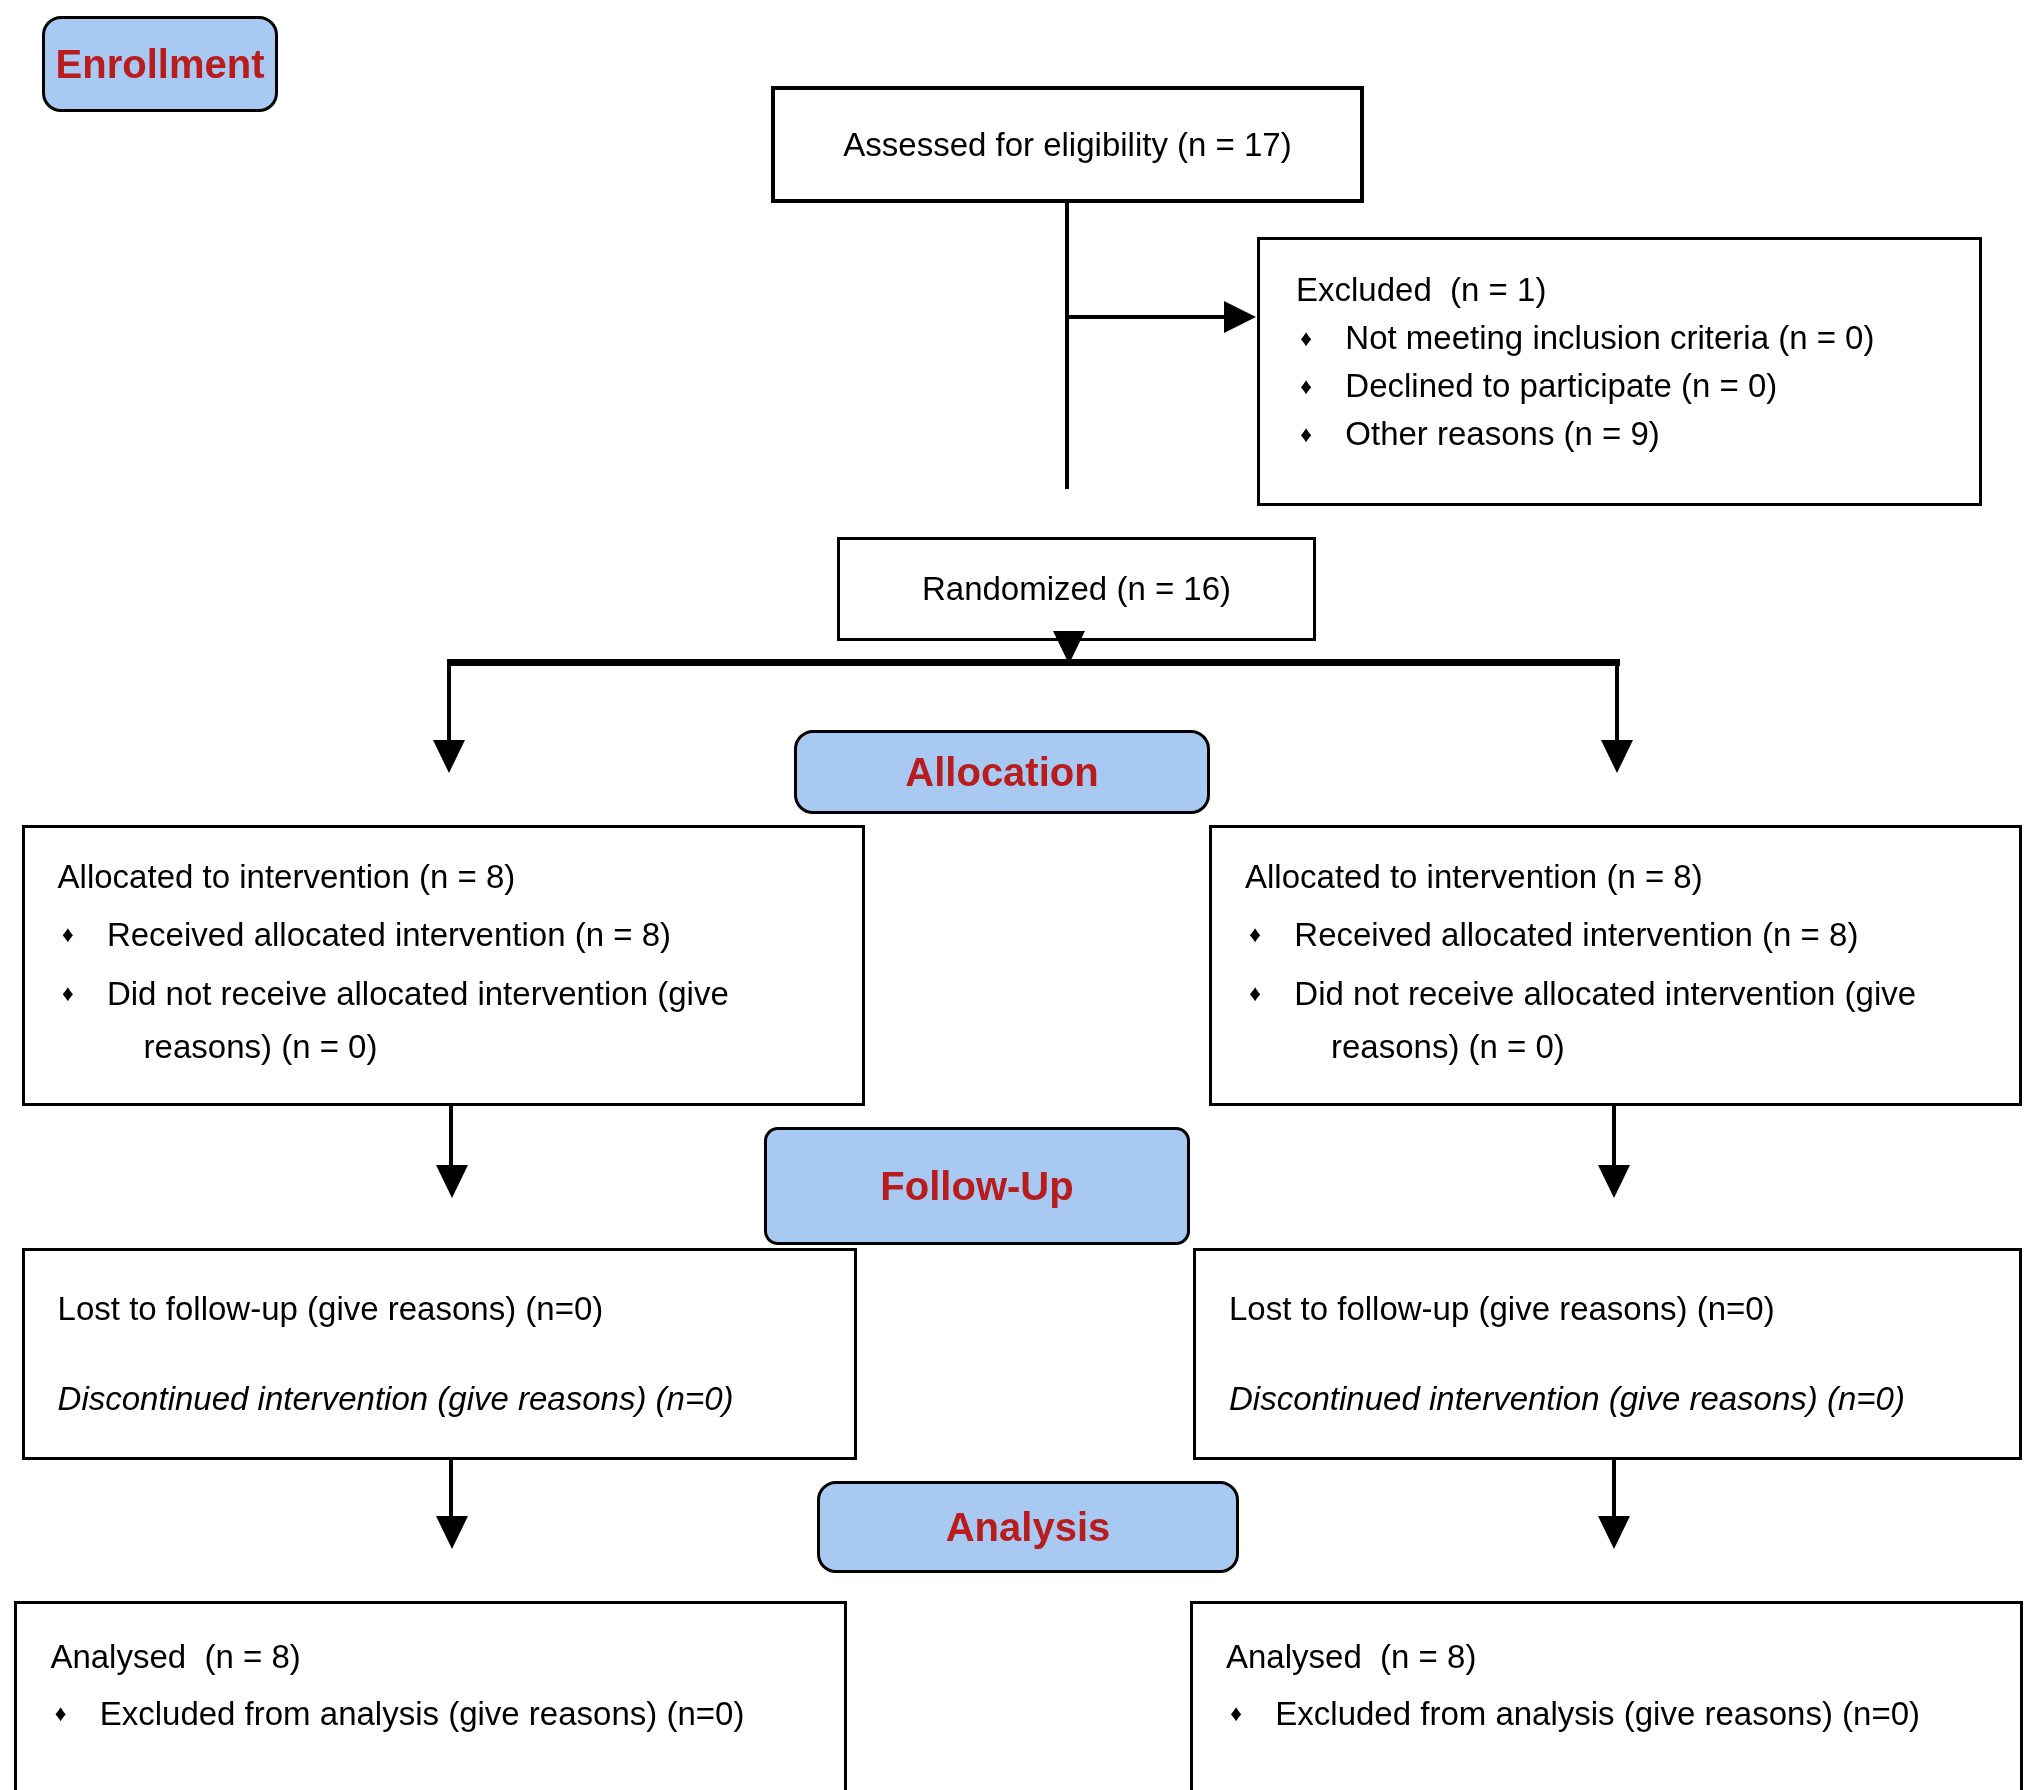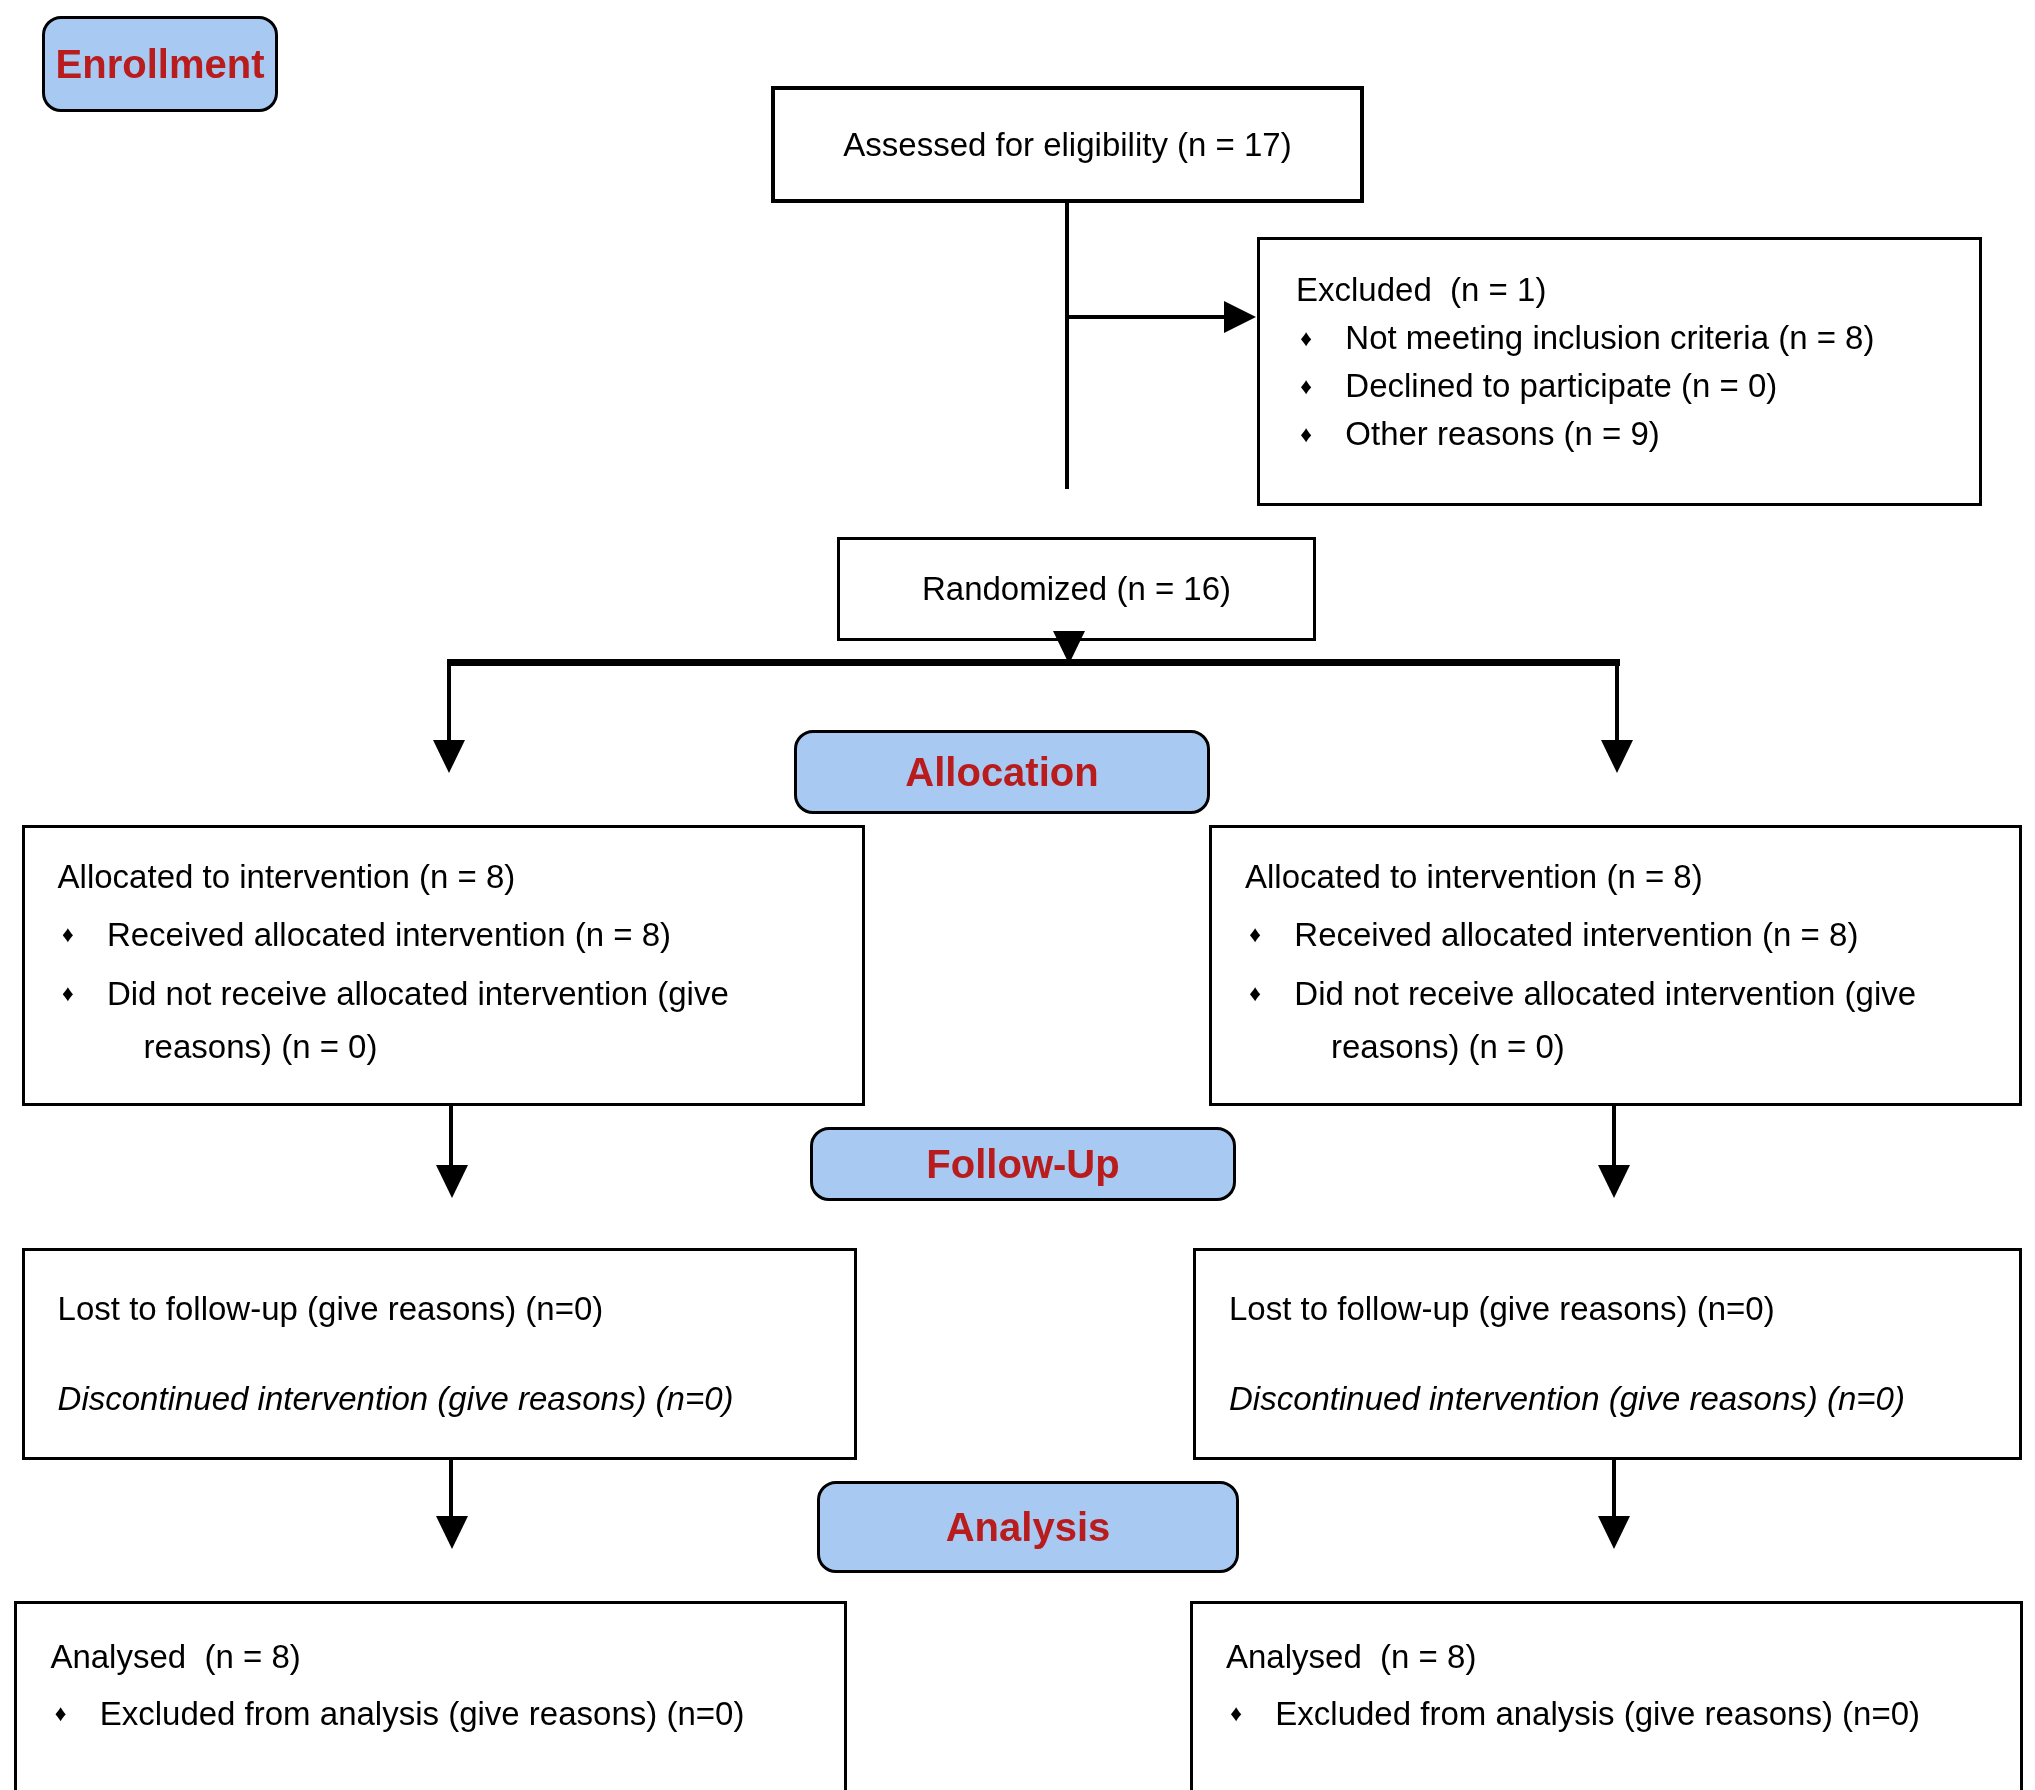--- a/index.html
+++ b/index.html
@@ -82,21 +82,21 @@
 </style>
 </head>
 <body>
 
 <div id="canvas">
 
   <div class="phase" style="left:42px;top:16px;width:236px;height:96px;">Enrollment</div>
 
   <div class="phase" style="left:794px;top:730px;width:416px;height:84px;">Allocation</div>
 
-  <div class="phase" style="left:810px;top:1127px;width:426px;height:74px;">Follow-Up</div>
+  <div class="phase" style="left:764px;top:1127px;width:426px;height:118px;border-radius:14px;">Follow-Up</div>
 
   <div class="phase" style="left:817px;top:1481px;width:422px;height:92px;">Analysis</div>
 
   <div class="vline" style="left:1065px;top:155px;height:334px;"></div>
   <div class="hline" style="left:1067px;top:315px;width:158px;"></div>
   <div class="arrow-right" style="left:1224px;top:301px;"></div>
 
   <div class="vline" style="left:1067px;top:593px;height:40px;"></div>
   <div class="arrow-down" style="left:1053px;top:631px;"></div>
   <div class="splitline" style="left:447px;top:659px;width:1173px;"></div>
@@ -119,21 +119,21 @@
   <div class="vline" style="left:1612px;top:1412px;height:105px;"></div>
   <div class="arrow-down" style="left:1598px;top:1516px;"></div>
 
   <div class="box center" style="left:771px;top:38px;width:593px;height:117px;">
     <span class="line">Assessed for eligibility (n = 17)</span>
   </div>
 
   <div class="box excl-pad" style="left:1257px;top:189px;width:725px;height:269px;border-width:3.6px;">
     <div class="line">Excluded  (n = 1)</div>
     <div class="brow">
-      <span class="bul">♦</span><span class="line">Not meeting inclusion criteria (n = 8)</span>
+      <span class="bul">♦</span><span class="line">Not meeting inclusion criteria (n = 0)</span>
     </div>
     <div class="brow">
       <span class="bul">♦</span><span class="line">Declined to participate (n = 0)</span>
     </div>
     <div class="brow">
       <span class="bul">♦</span><span class="line">Other reasons (n = 9)</span>
     </div>
   </div>
 
   <div class="box center" style="left:837px;top:489px;width:479px;height:104px;border-width:3.6px;">

